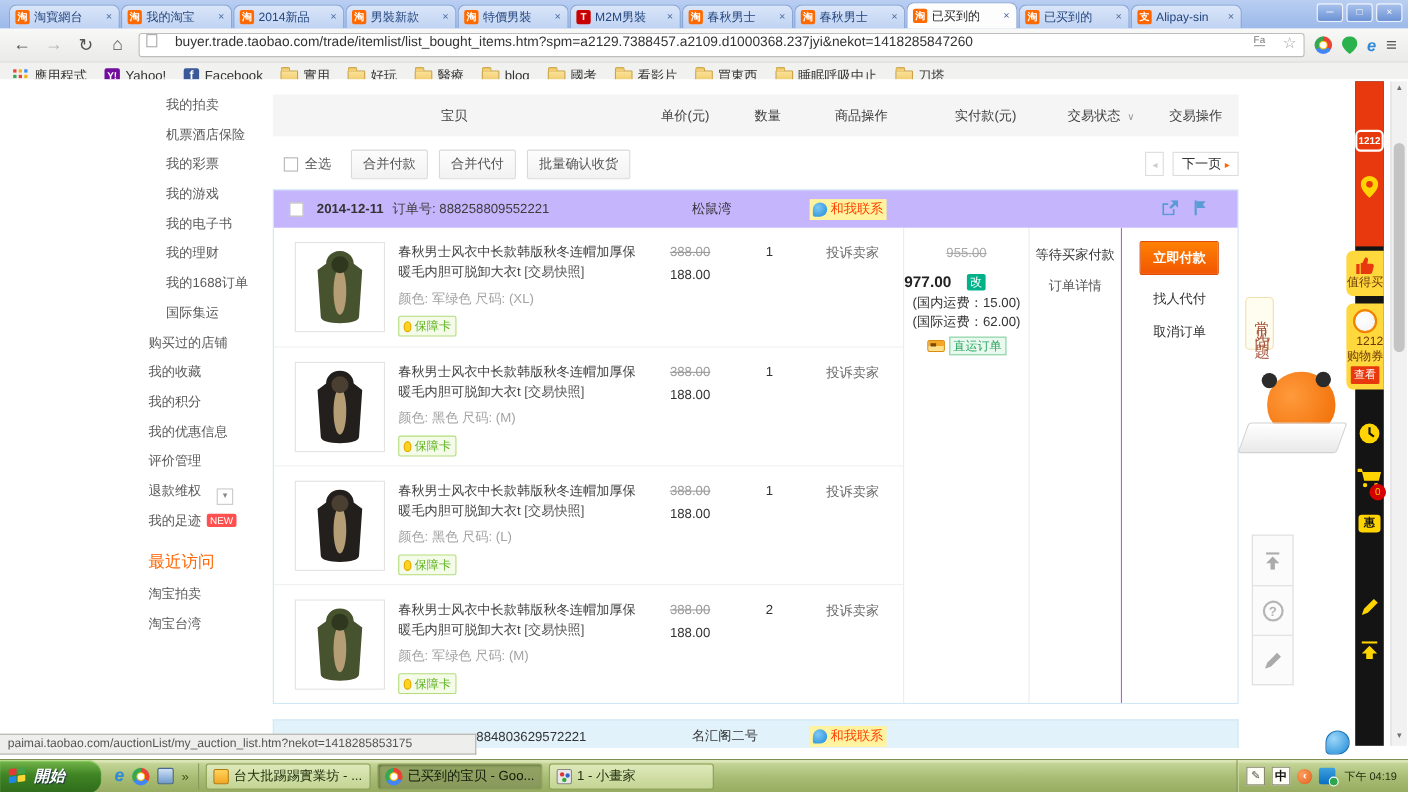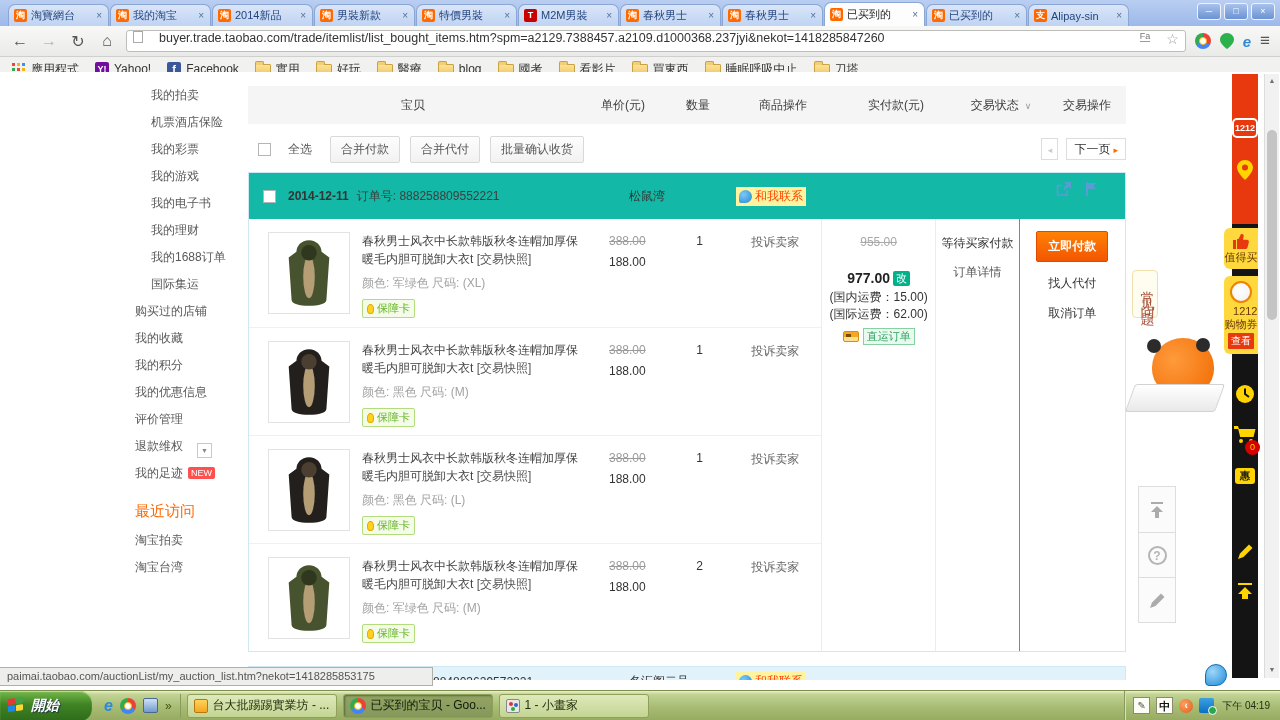--- a/index.html
+++ b/index.html
@@ -50,29 +50,29 @@
   .recent-hd{color:#f60;font-size:15px;margin:12px 0 4px;height:24px;line-height:24px}
 
   .main{position:absolute;left:248px;top:14px;width:878px}
   .thead{display:flex;height:38px;align-items:center;background:#f5f5f5;color:#404040;font-size:12px}
   .th{text-align:center}
   .th1{width:330px}.th2{width:90px}.th3{width:60px}.th4{width:110px}.th5{width:116px}.th6{width:94px}.th7{width:78px}
   .sort-ar{color:#999;font-size:9px;margin-left:6px}
 
   .actrow{display:flex;align-items:center;margin:12px 0 10px;height:26px}
   .cb{width:13px;height:13px;border:1px solid #b5b5b5;background:#fff;flex:none}
-  .sel-lb{font-size:12px;color:#555;margin-left:17px}
+  .sel-lb{font-size:12px;color:#555;margin-left:6px}
   .gbtn{margin-left:10px;font-size:12px;color:#555;background:linear-gradient(#fdfdfd,#f2f2f2);border:1px solid #d9d9d9;border-radius:2px;padding:4px 10px;cursor:pointer}
   .pager{margin-left:auto;display:flex;gap:8px;align-items:center}
   .pg-prev{width:17px;height:22px;border:1px solid #ddd;background:#fff;color:#ccc;font-size:9px;text-align:center;line-height:22px}
   .pg-next{height:22px;border:1px solid #ddd;background:#fff;color:#333;font-size:12px;padding:0 7px;line-height:20px}
   .pg-next .ar{color:#f60;font-size:9px;margin-left:3px}
 
   .ocard{border:1px solid #cfe8f4;margin-top:2px}
-  .ohead{height:46px;background:#14b8a6;display:flex;align-items:center;font-size:12px;color:#333;position:relative}
+  .ohead{height:34px;background:#c4b5fd;display:flex;align-items:center;font-size:12px;color:#333;position:relative}
   .ohead .cb{margin-left:14px}
   .odate{font-weight:bold;margin-left:12px}
   .onum{margin-left:8px;color:#3c3c3c}
   .oshop{position:absolute;left:380px;cursor:pointer}
   .contact{position:absolute;display:flex;align-items:center;gap:3px;background:#fff3a0;padding:1px 3px;cursor:pointer;left:487px}
   .ww-ic{width:13px;height:13px;border-radius:50% 50% 50% 2px;background:radial-gradient(circle at 35% 35%,#7ec8f5,#1e8ad6);flex:none}
   .contact .ct{color:#f40;font-size:12px}
   .oicons{position:absolute;right:28px;top:9px;display:flex;gap:14px}
 
   .obody{display:flex}
@@ -87,21 +87,21 @@
   .pbadge{margin-top:7px;display:inline-flex;align-items:center;gap:3px;font-size:11px;color:#61b422;background:#f4fbe8;border:1px solid #b3dc7c;padding:1px 4px;border-radius:2px;cursor:pointer}
   .corn{width:7px;height:10px;background:#ffd21e;border:1px solid #e3a700;border-radius:50% 50% 45% 45%}
   .pprice{width:85px;text-align:center;font-size:12px;padding-top:2px}
   .p-old{color:#9b9b9b;text-decoration:line-through}
   .p-new{color:#333;margin-top:7px}
   .pqty{width:60px;text-align:center;font-size:12px;color:#333;padding-top:2px}
   .pcomp{width:92px;text-align:center;font-size:12px;color:#666;padding-top:2px;cursor:pointer}
 
   .paycol{width:115px;border-left:1px solid #ececec;text-align:center;padding-top:16px;font-size:12px}
   .pay-old{color:#a9a9a9;text-decoration:line-through}
-  .pay-tot{margin-top:21px;display:flex;justify-content:center;align-items:center;gap:3px}
+  .pay-tot{margin-top:11px;display:flex;align-items:center;gap:14px}
   .pay-amt{font-weight:bold;font-size:14px;color:#222}
   .chg{background:#00b189;color:#fff;font-size:11px;padding:0 3px;border-radius:2px}
   .ship{color:#333;line-height:17px;margin-top:3px;padding:0 5px}
   .dirrow{margin-top:5px;display:flex;justify-content:center;align-items:center;gap:4px}
   .cardic{width:16px;height:11px;border-radius:2px;background:linear-gradient(#f5a623 55%,#ffe08a 45%);border:1px solid #d78c12;position:relative}
   .cardic::after{content:"";position:absolute;left:2px;top:2px;width:5px;height:3px;background:#7a4a00}
   .direct{background:#e9f9ef;border:1px solid #86d0a2;color:#2aa35f;font-size:11px;padding:0 3px}
   .statcol{width:84px;border-left:1px solid #ececec;text-align:center;padding-top:16px;font-size:12px;color:#333}
   .odetail{margin-top:12px;color:#555;cursor:pointer}
   .opscol{width:107px;border-left:1px solid #d946ef;text-align:center;padding-top:12px}

